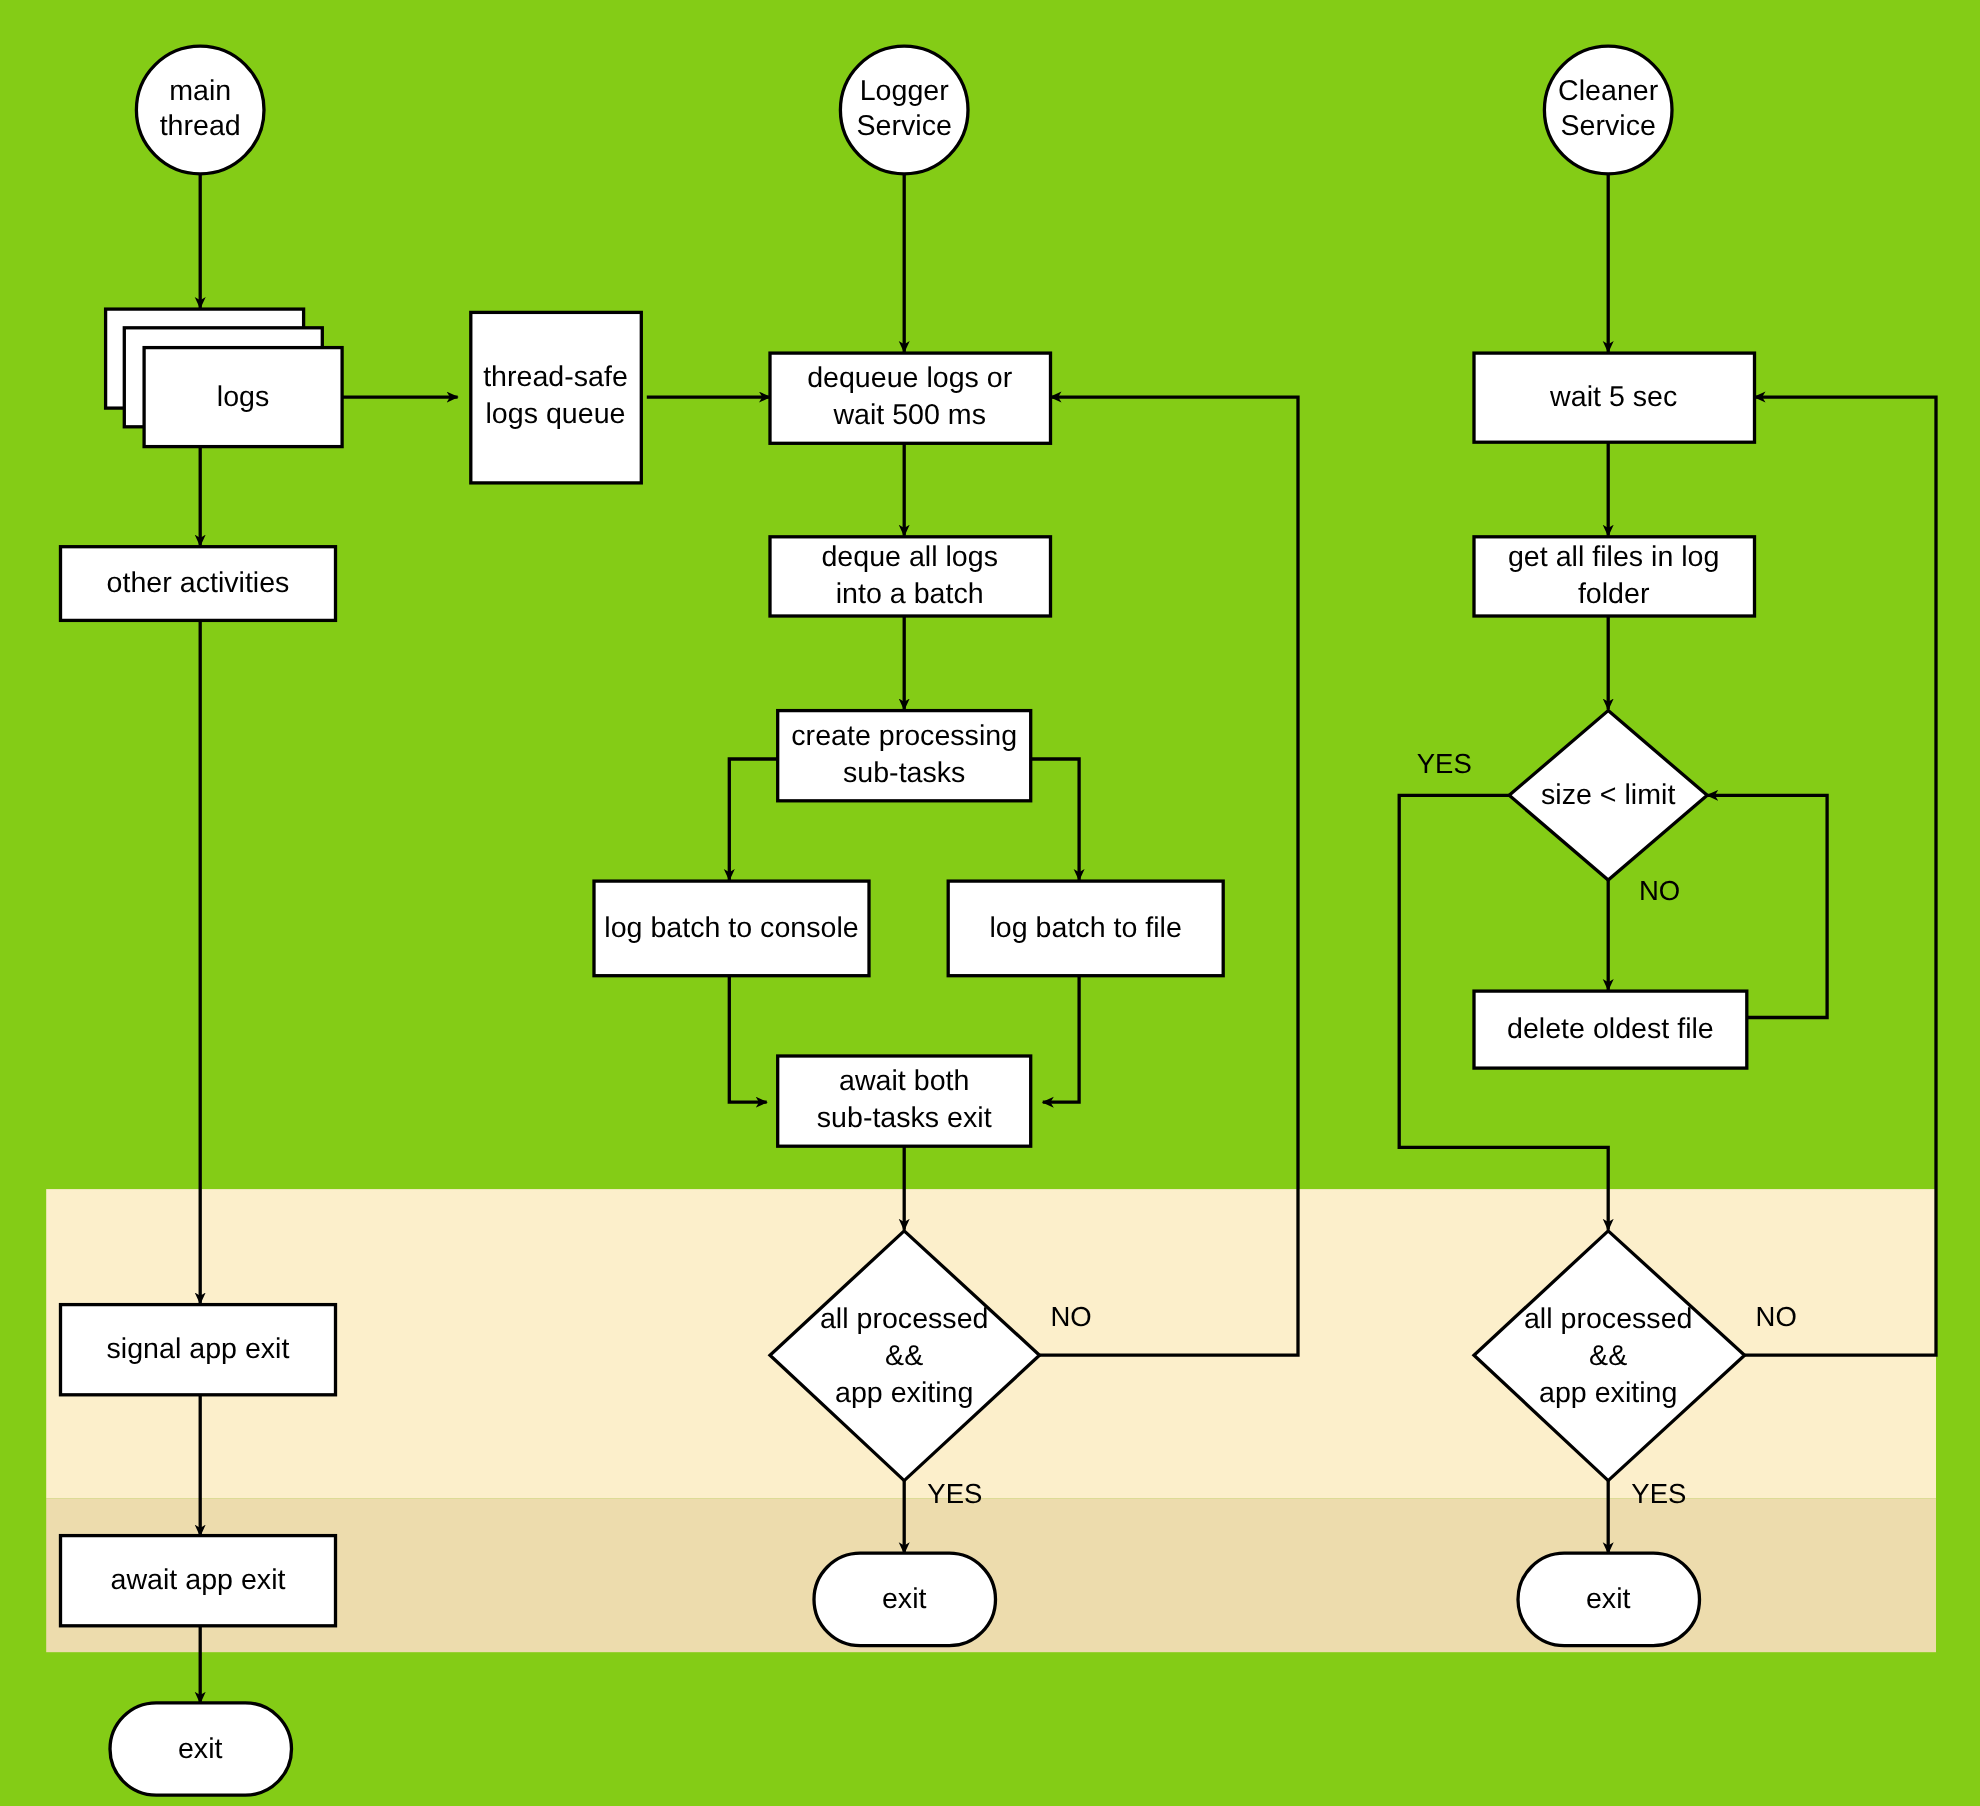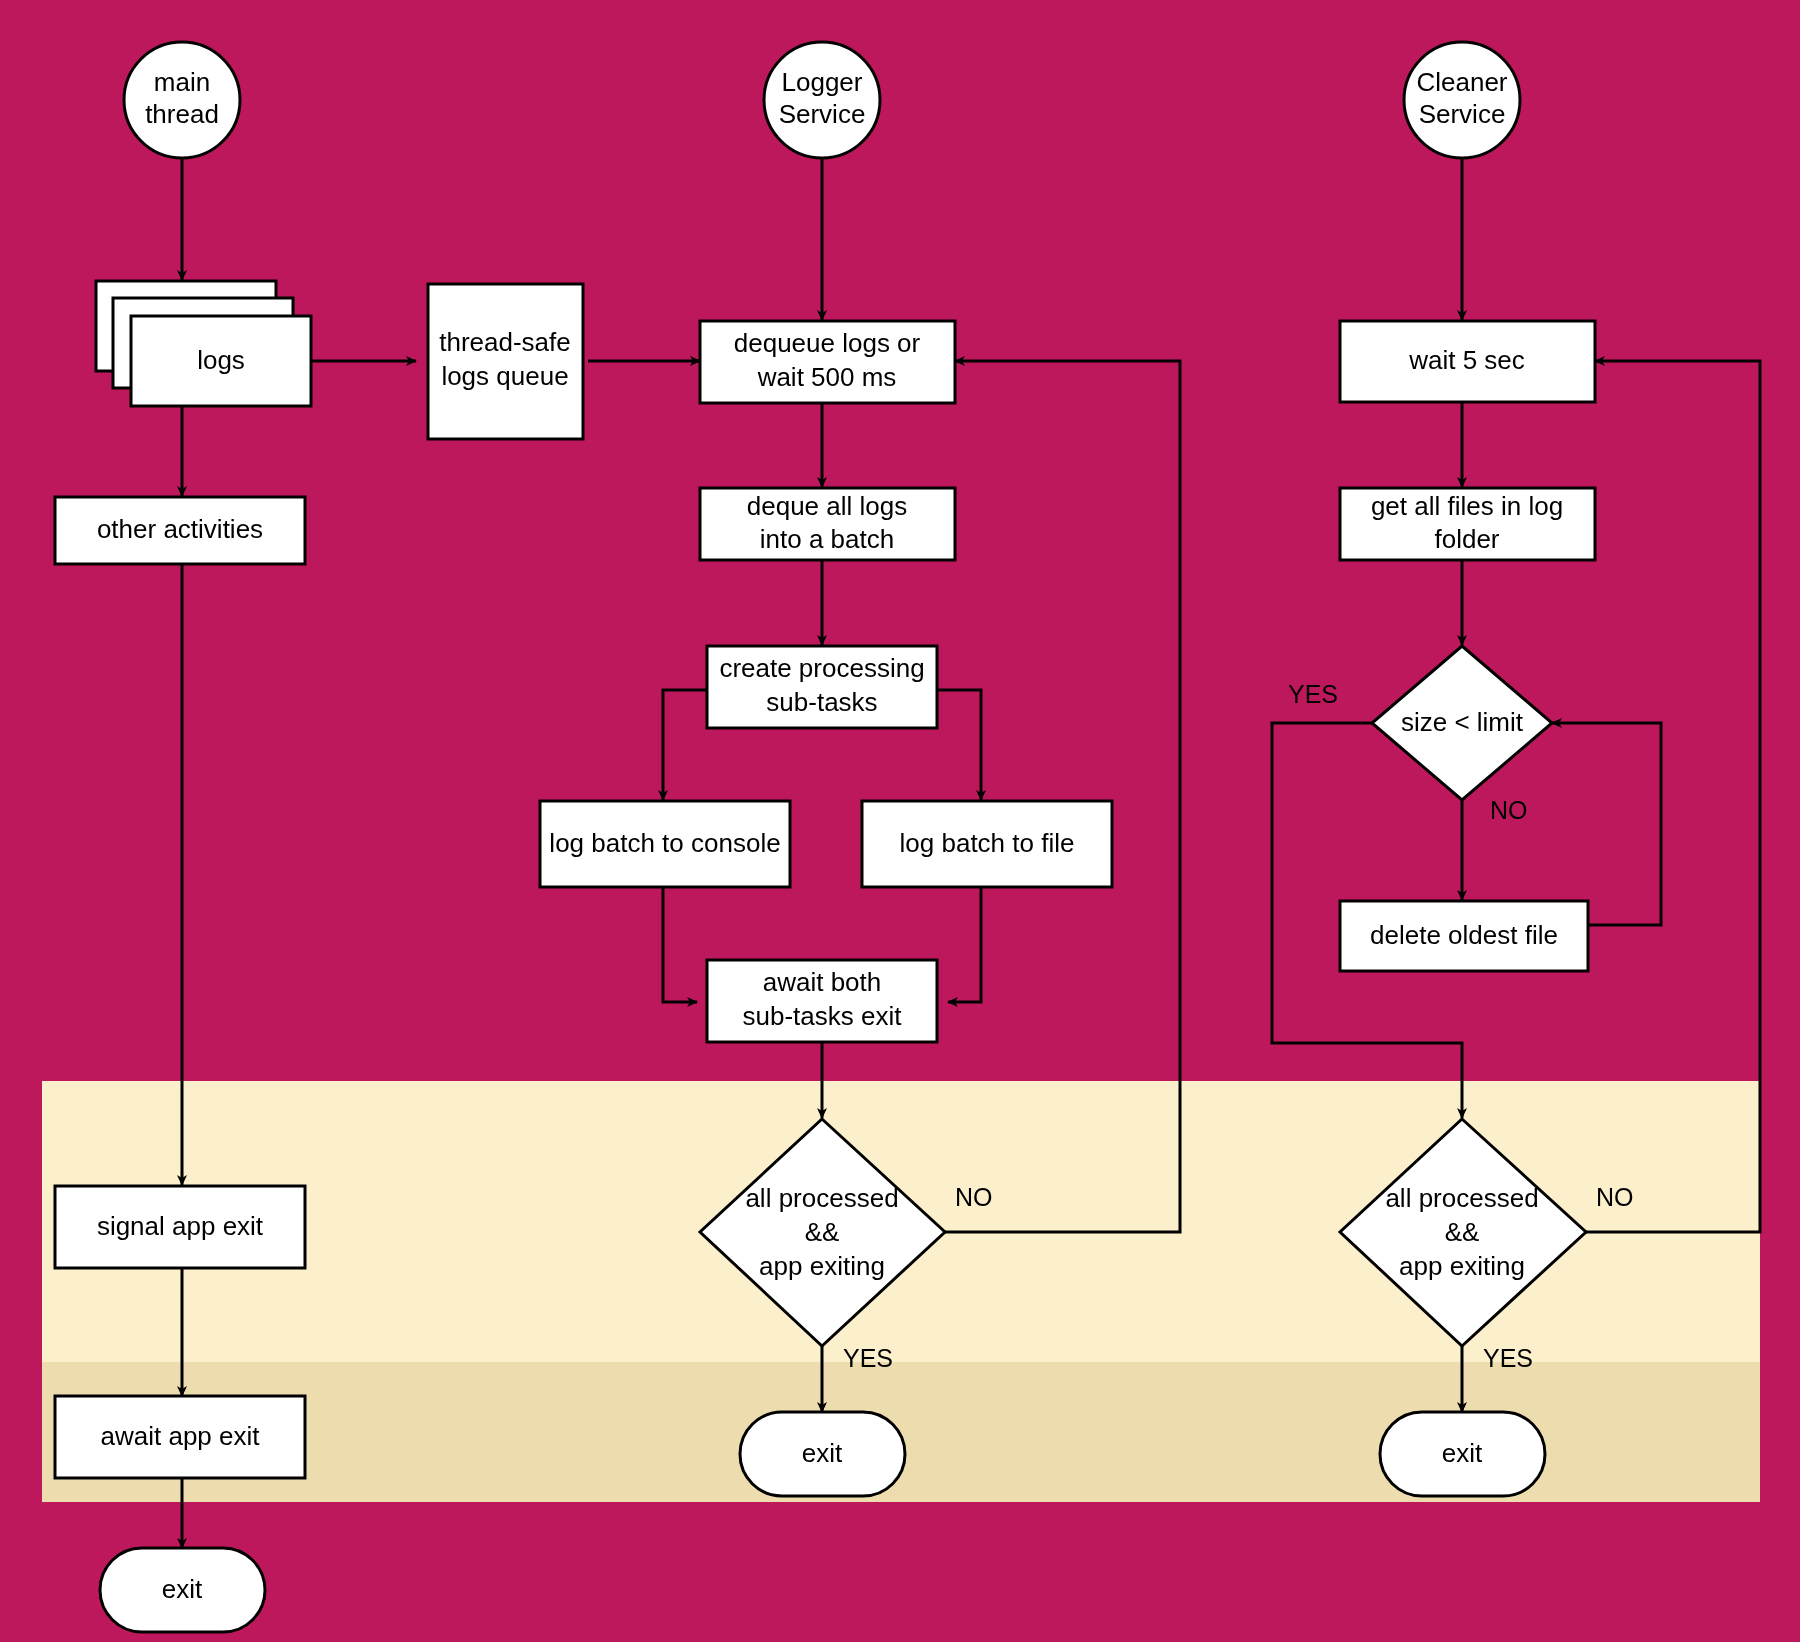--- a/index.html
+++ b/index.html
@@ -1,17 +1,17 @@
 <!DOCTYPE html>
 <html><head>
 <meta charset="utf-8">
 <style>
   html,body{margin:0;padding:0;background:#ffffff;}
   body{width:1800px;height:1642px;font-family:"Liberation Sans",sans-serif;}
-  #canvas{position:relative;width:1800px;height:1642px;overflow:hidden;background:#be185d;}
+  #canvas{position:relative;width:1800px;height:1642px;overflow:hidden;background:#84cc16;}
   svg{position:absolute;top:0;left:0;width:1800px;height:1642px;}
   .shape{fill:#ffffff;stroke:#000000;stroke-width:3;}
   .stack{fill:#ffffff;stroke:#000000;stroke-width:3;}
   .edge{fill:none;stroke:#000000;stroke-width:3;}
   .lbl{font-family:"Liberation Sans",sans-serif;font-size:26px;fill:#000000;text-anchor:middle;dominant-baseline:middle;}
   .lbl-small{font-family:"Liberation Sans",sans-serif;font-size:25px;fill:#000000;dominant-baseline:middle;}
 </style>
 </head>
 <body>
 

